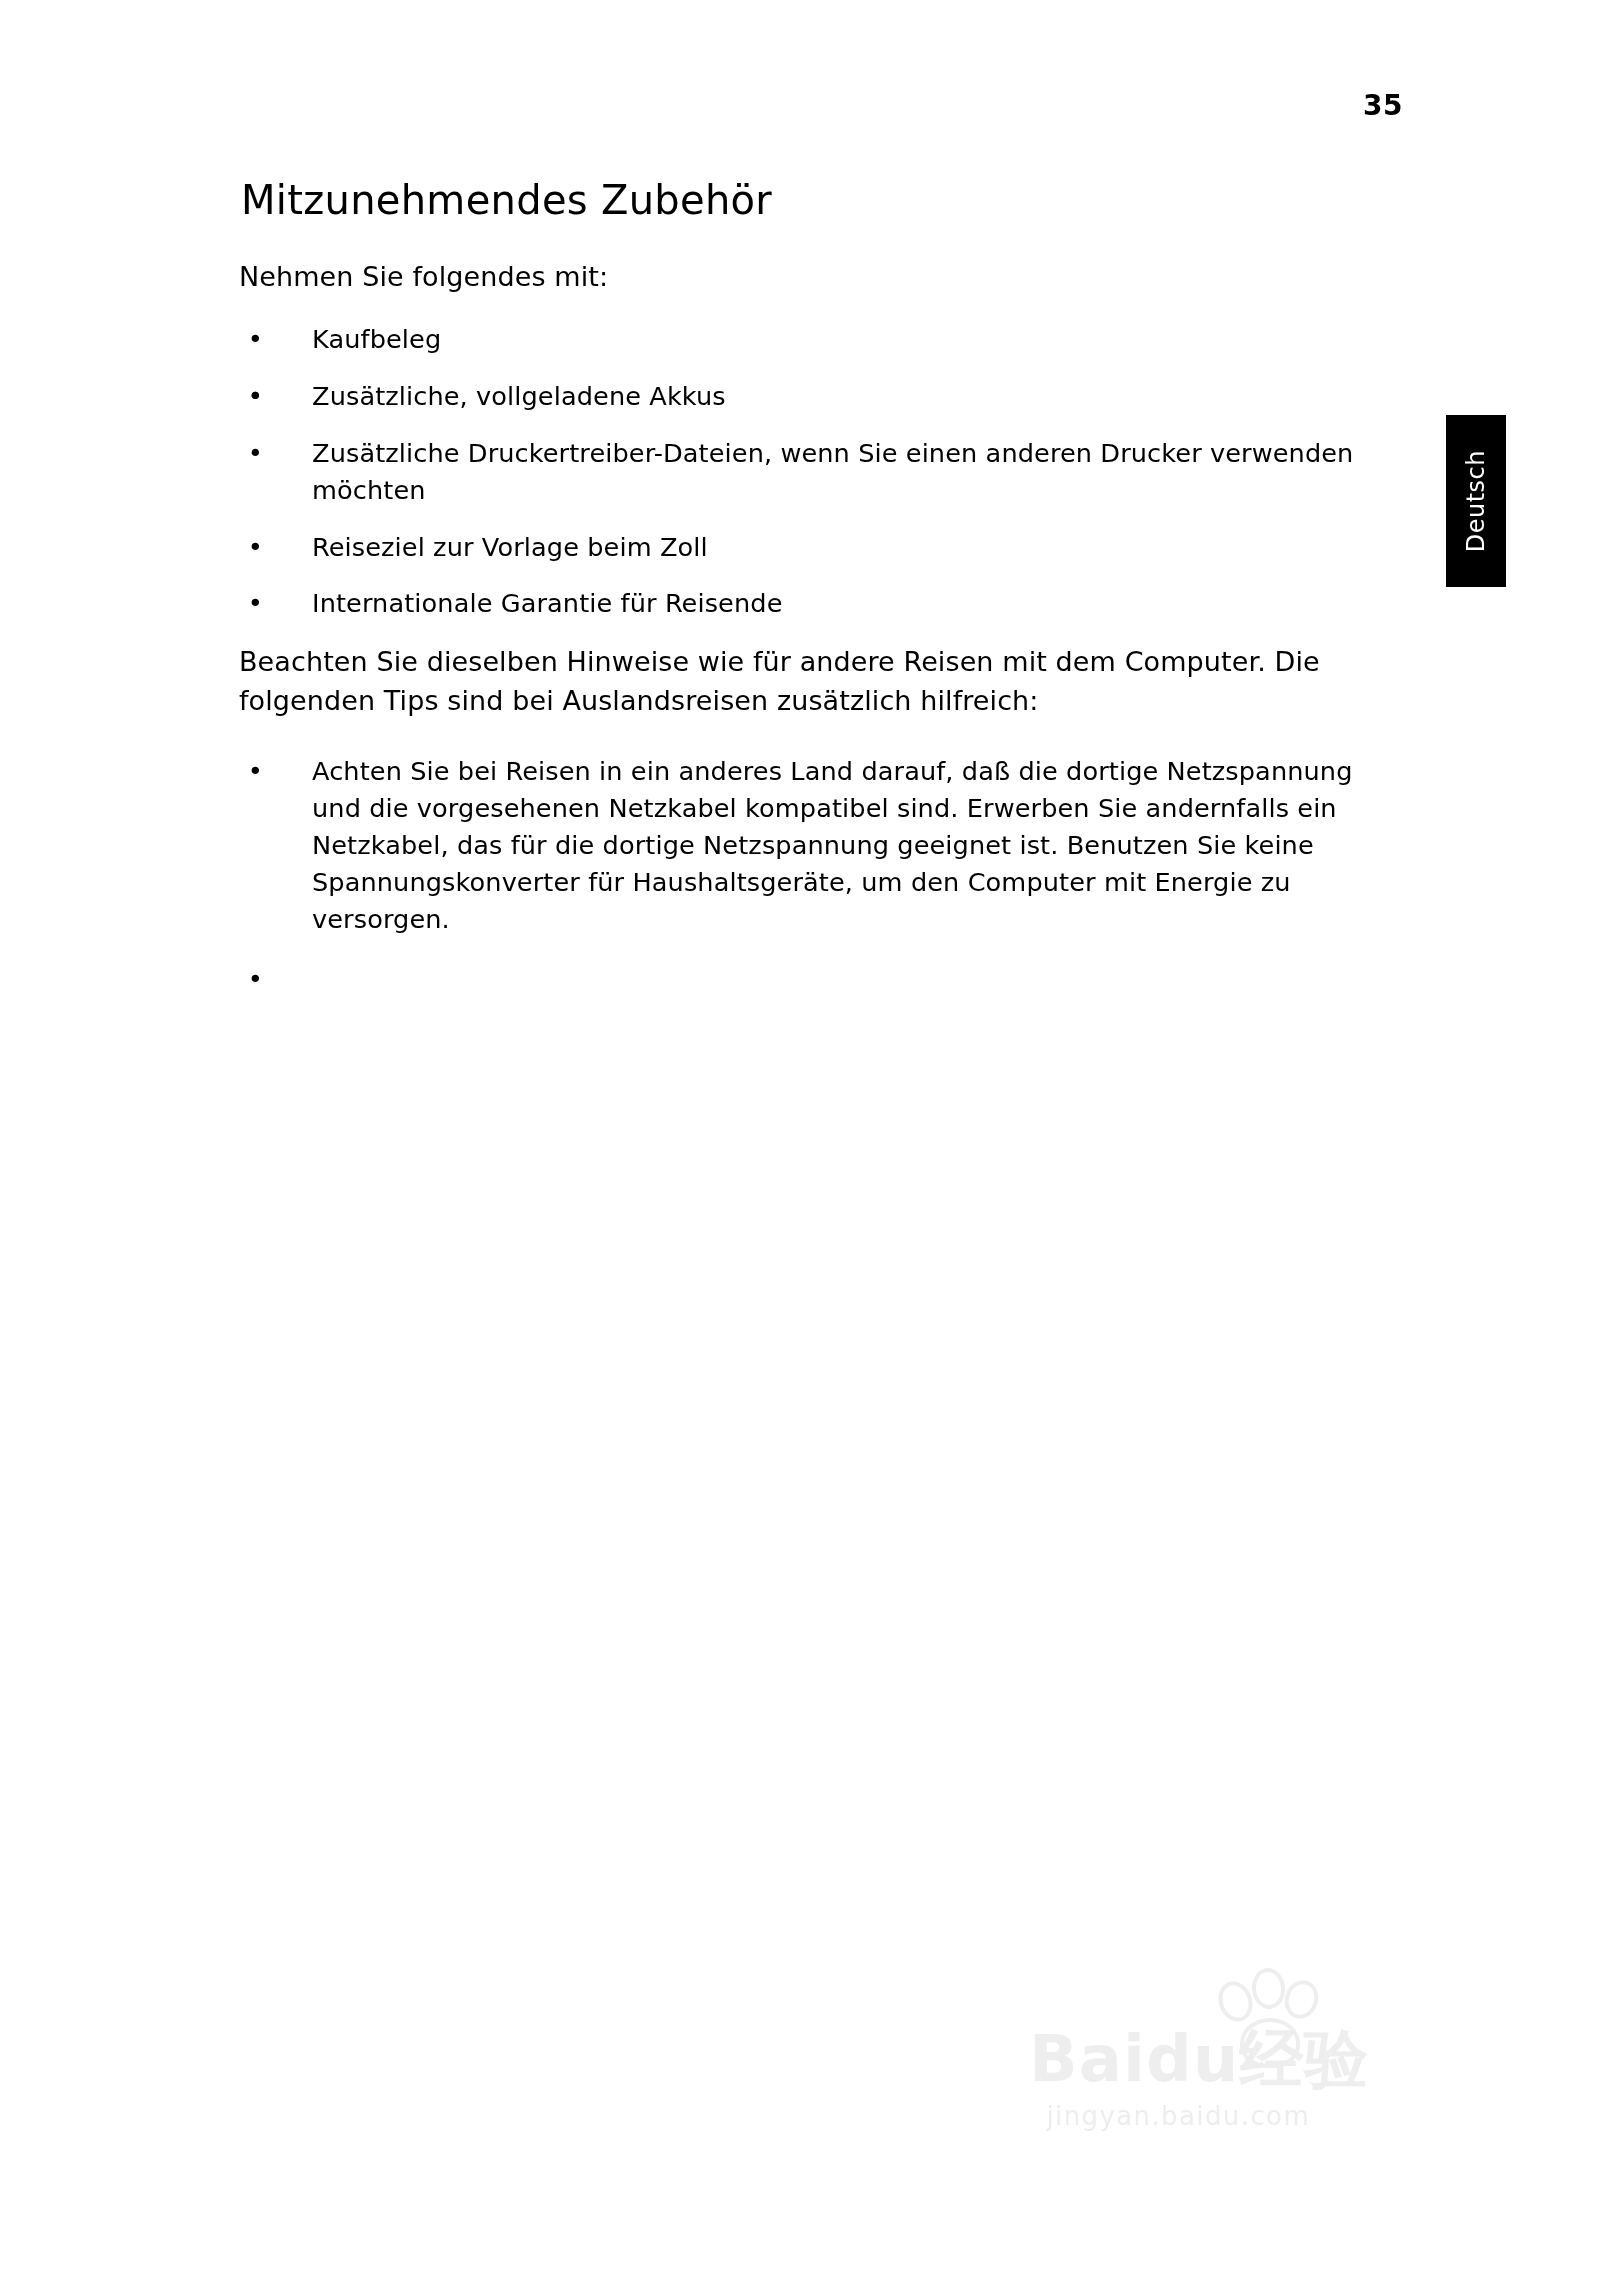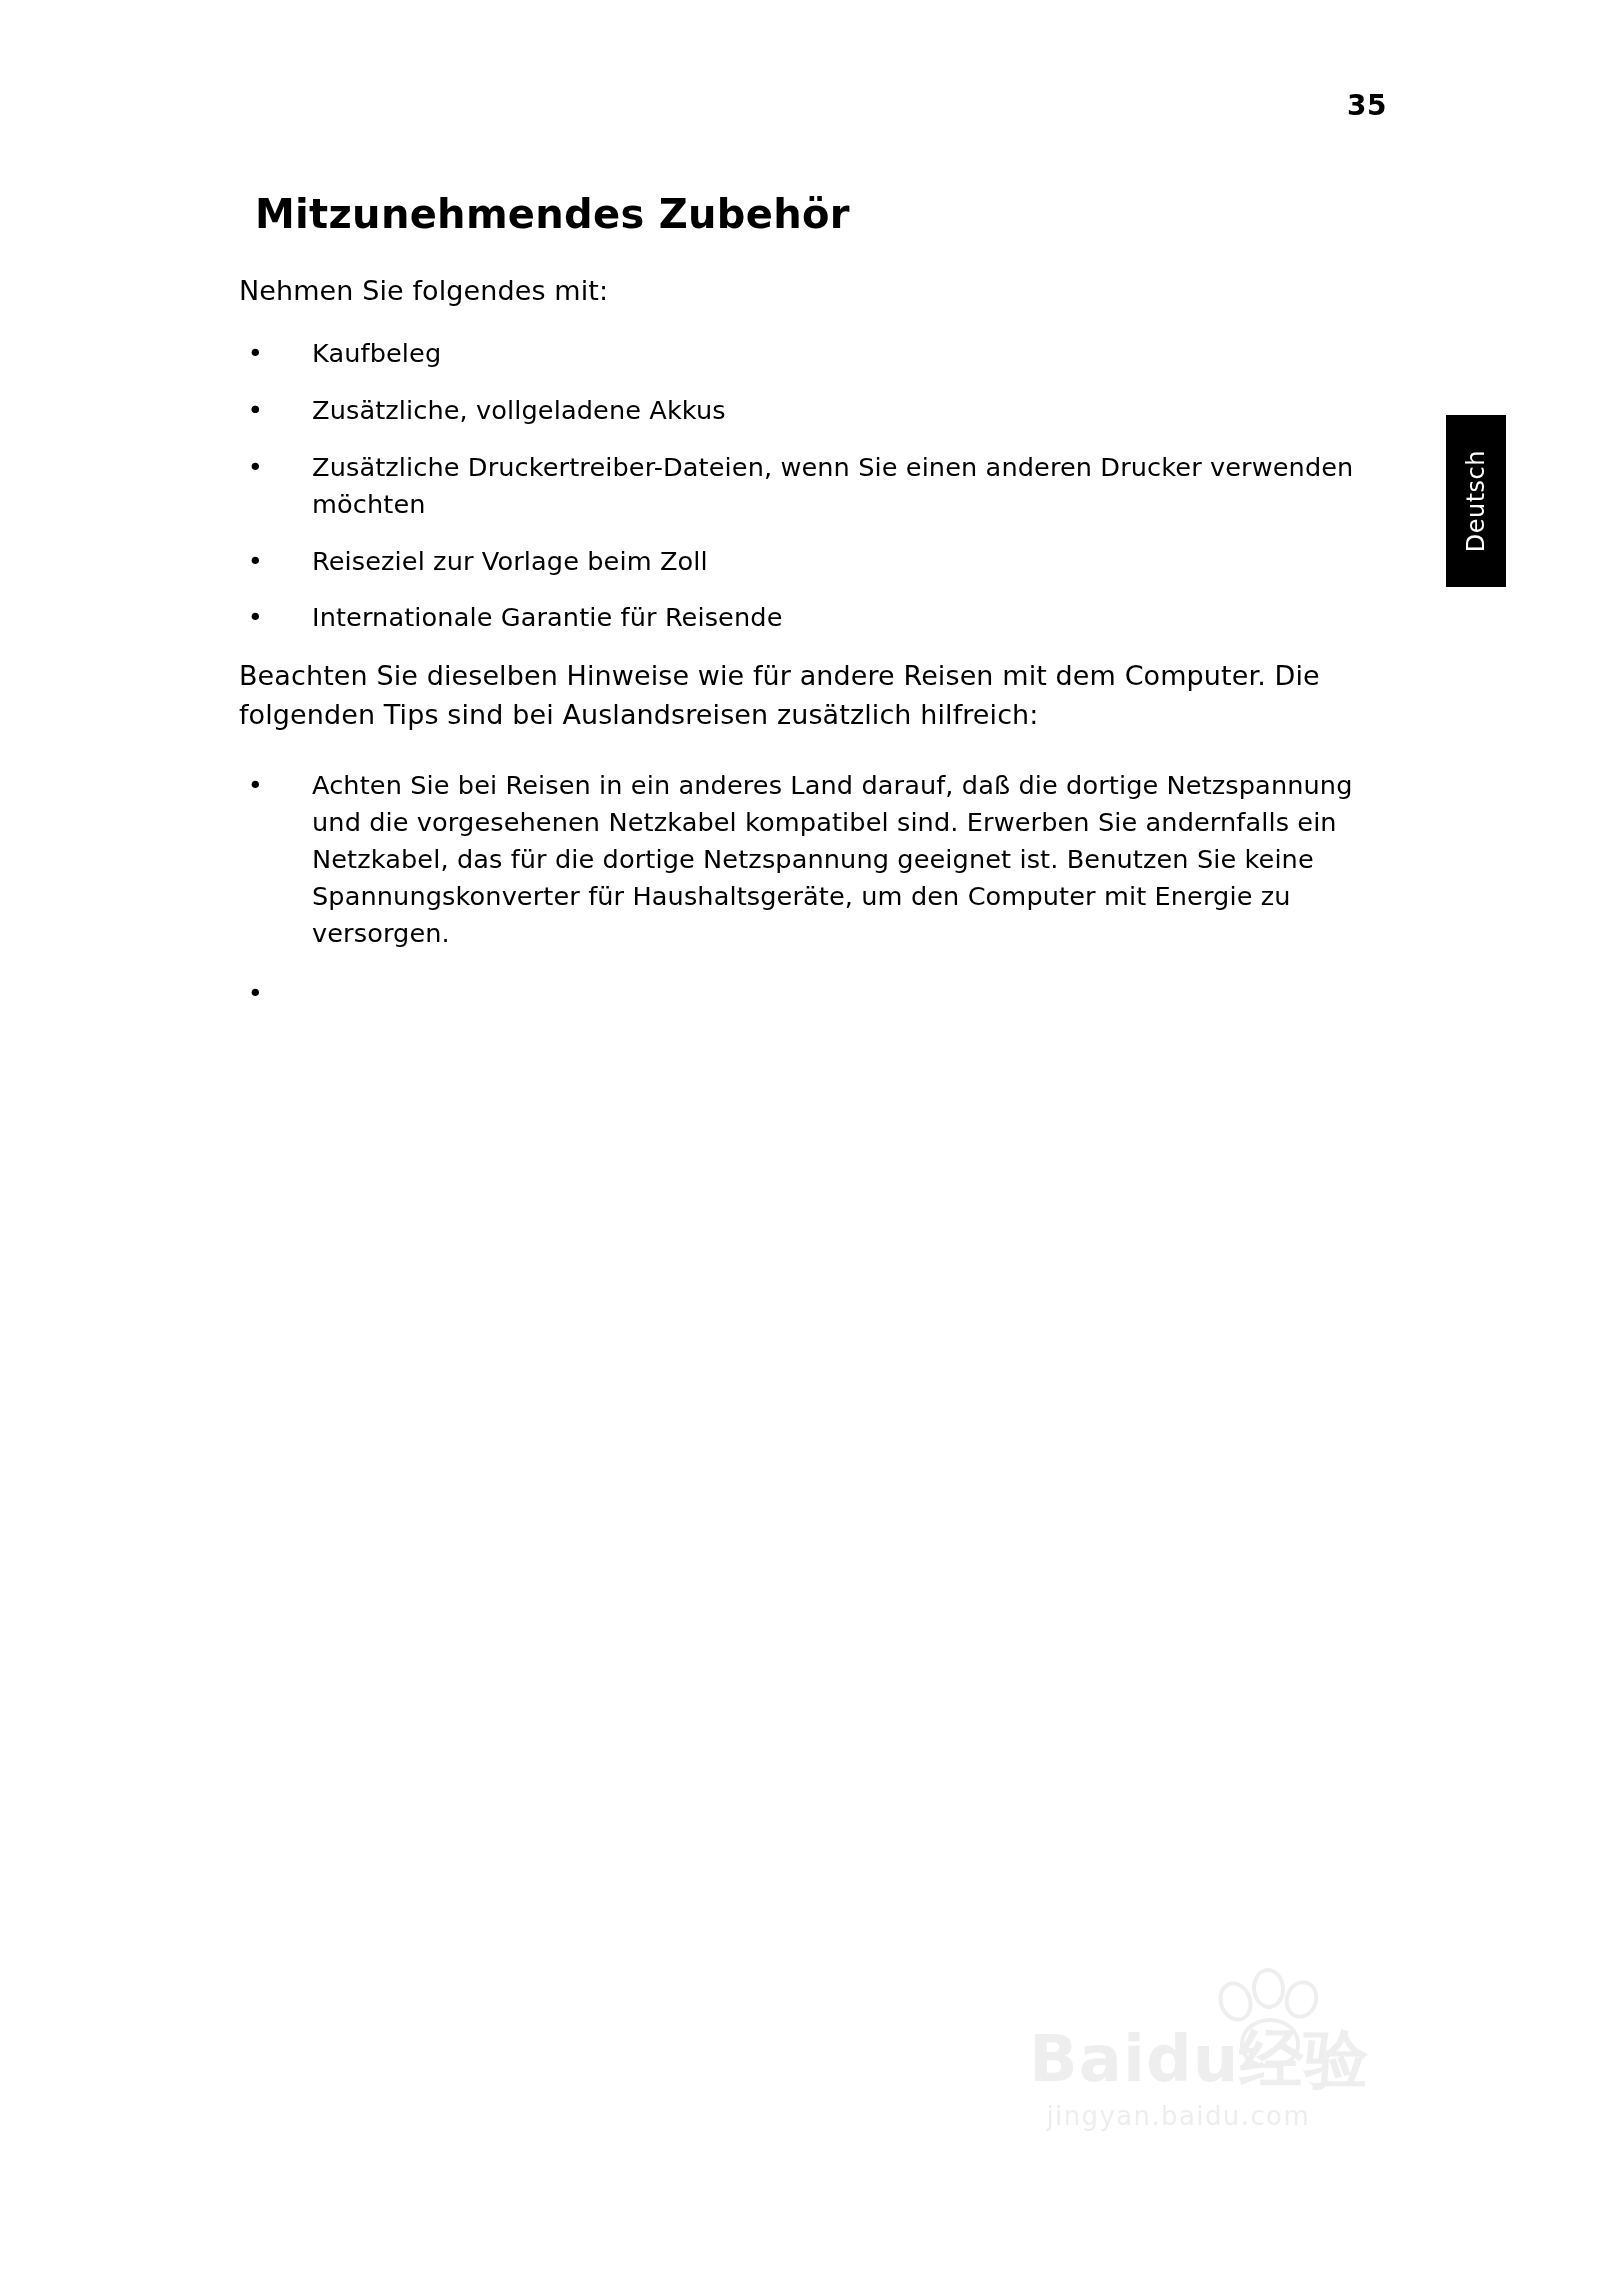--- a/index.html
+++ b/index.html
@@ -17,21 +17,21 @@
   }
 
   .page {
     position: absolute;
     inset: 0;
   }
 
   .page-number {
     position: absolute;
     top: 89px;
-    right: 212px;
+    right: 196px;
     font-size: 28px;
     font-weight: 700;
     color: #000;
     letter-spacing: 0.5px;
   }
 
   .side-tab {
     position: absolute;
     top: 415px;
     right: 93px;
@@ -53,22 +53,22 @@
 
   .content {
     position: absolute;
     left: 239px;
     top: 174px;
     width: 1130px;
   }
 
   h1.section-title {
     font-size: 40px;
-    font-weight: 700;
-    margin: 16px;
+    font-weight: 400;
+    margin: 2px;
     letter-spacing: 0.3px;
     line-height: 1.2;
     color: #000;
   }
 
   h1.section-title.second {
     margin-top: 83px;
   }
 
   p.intro {

